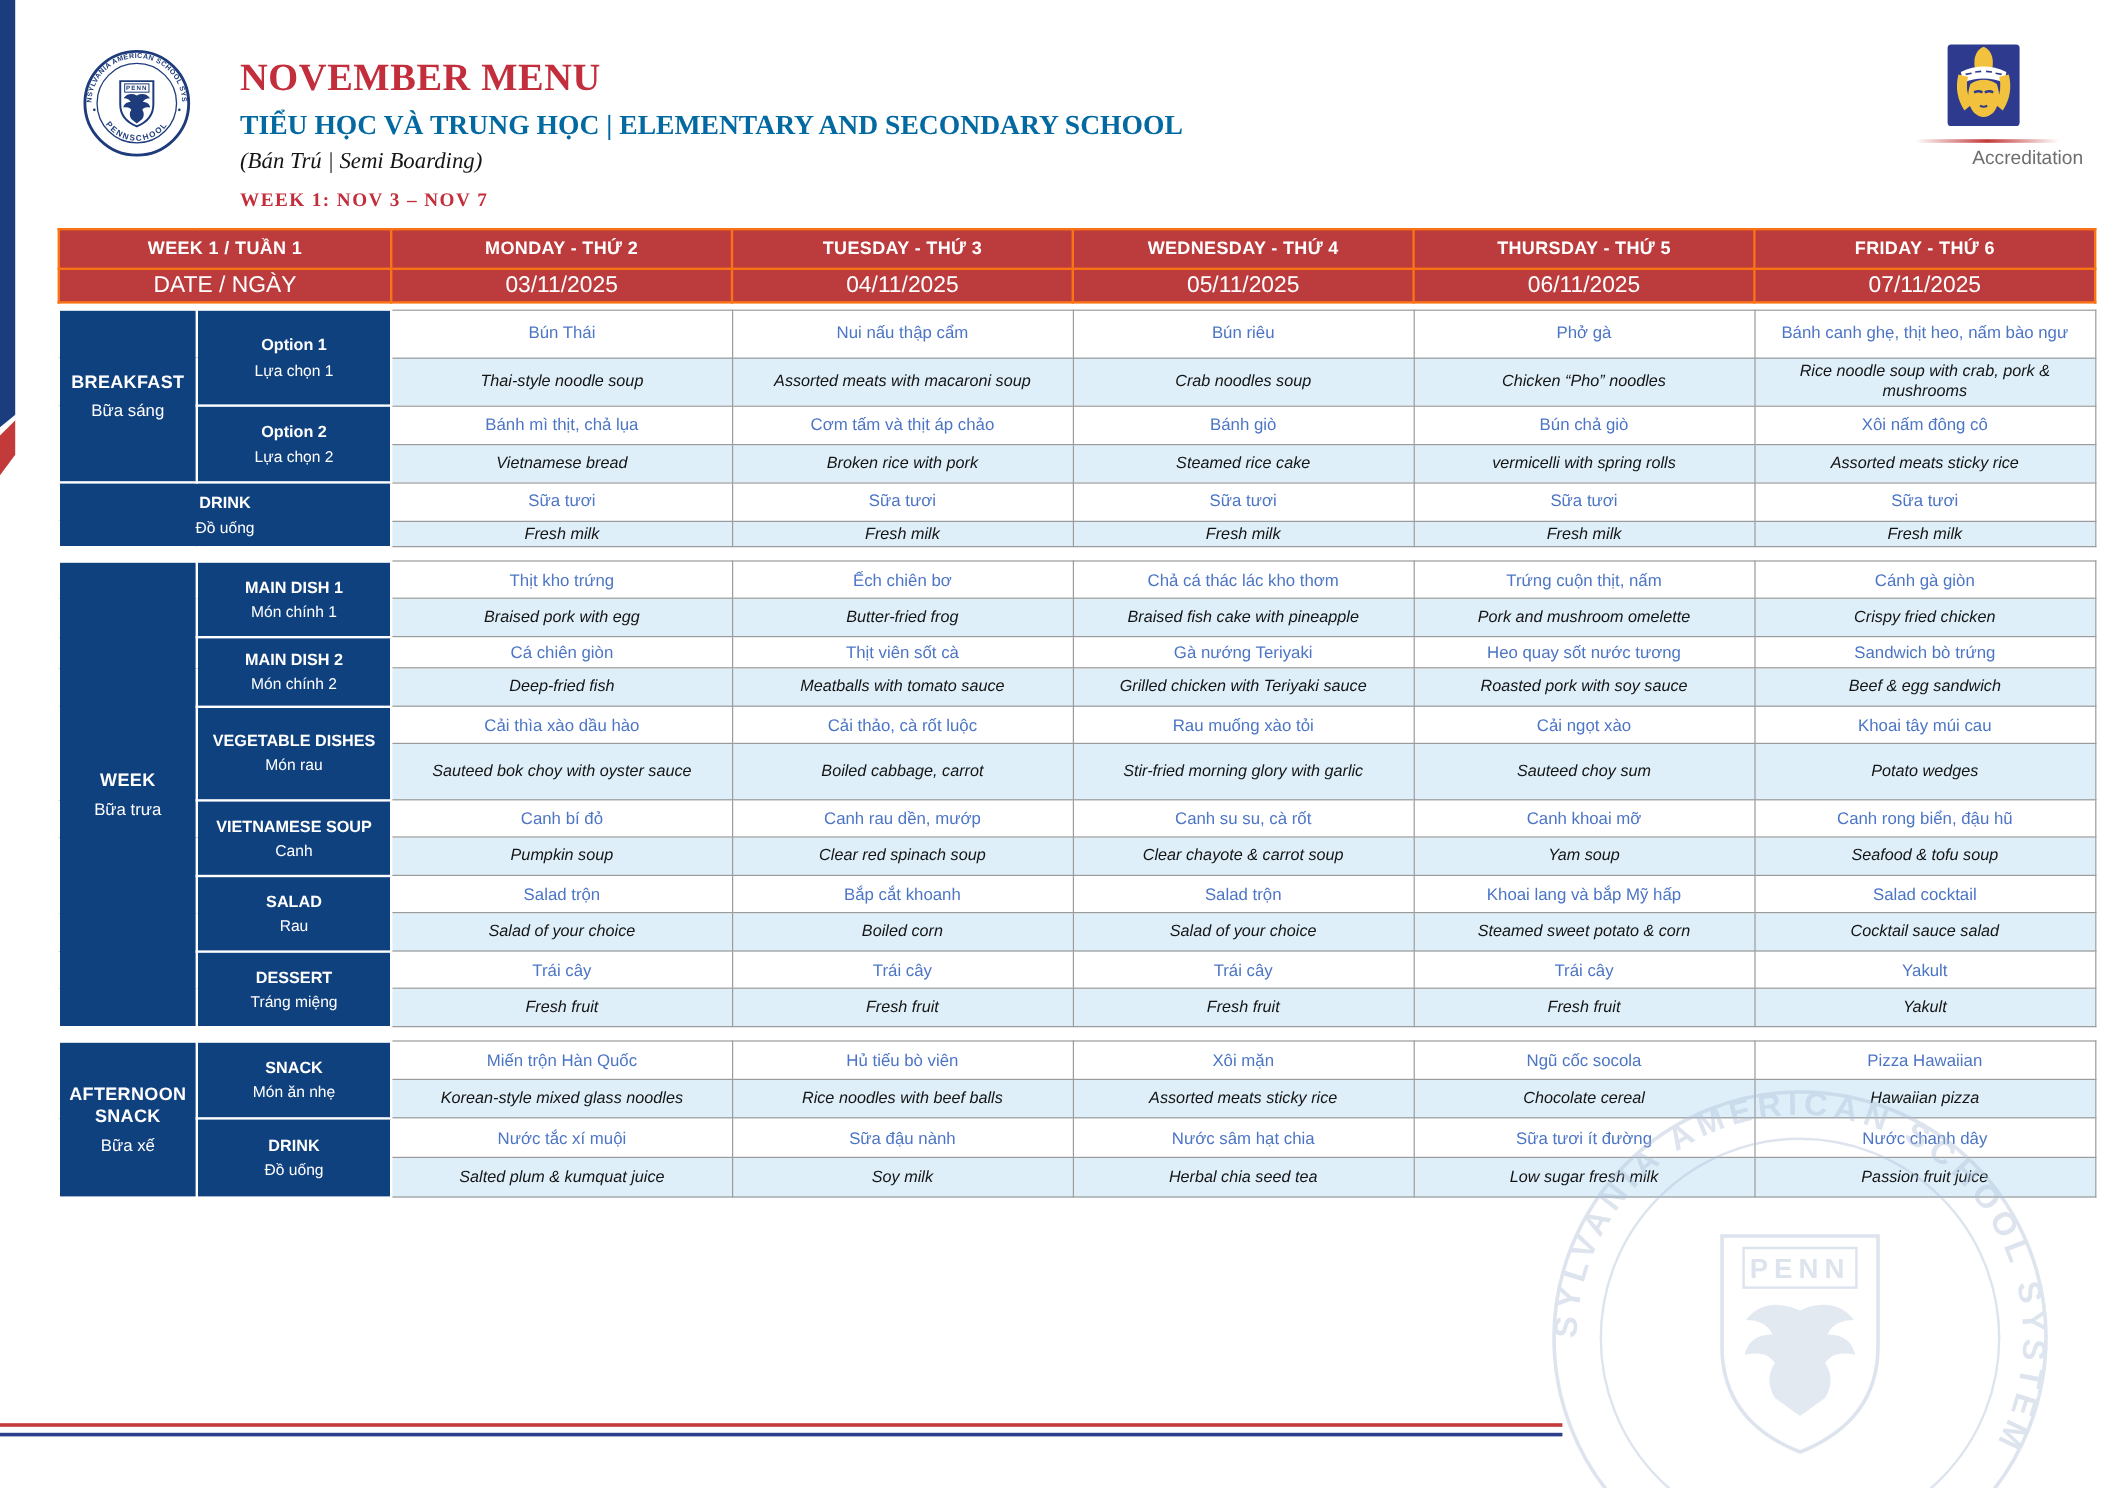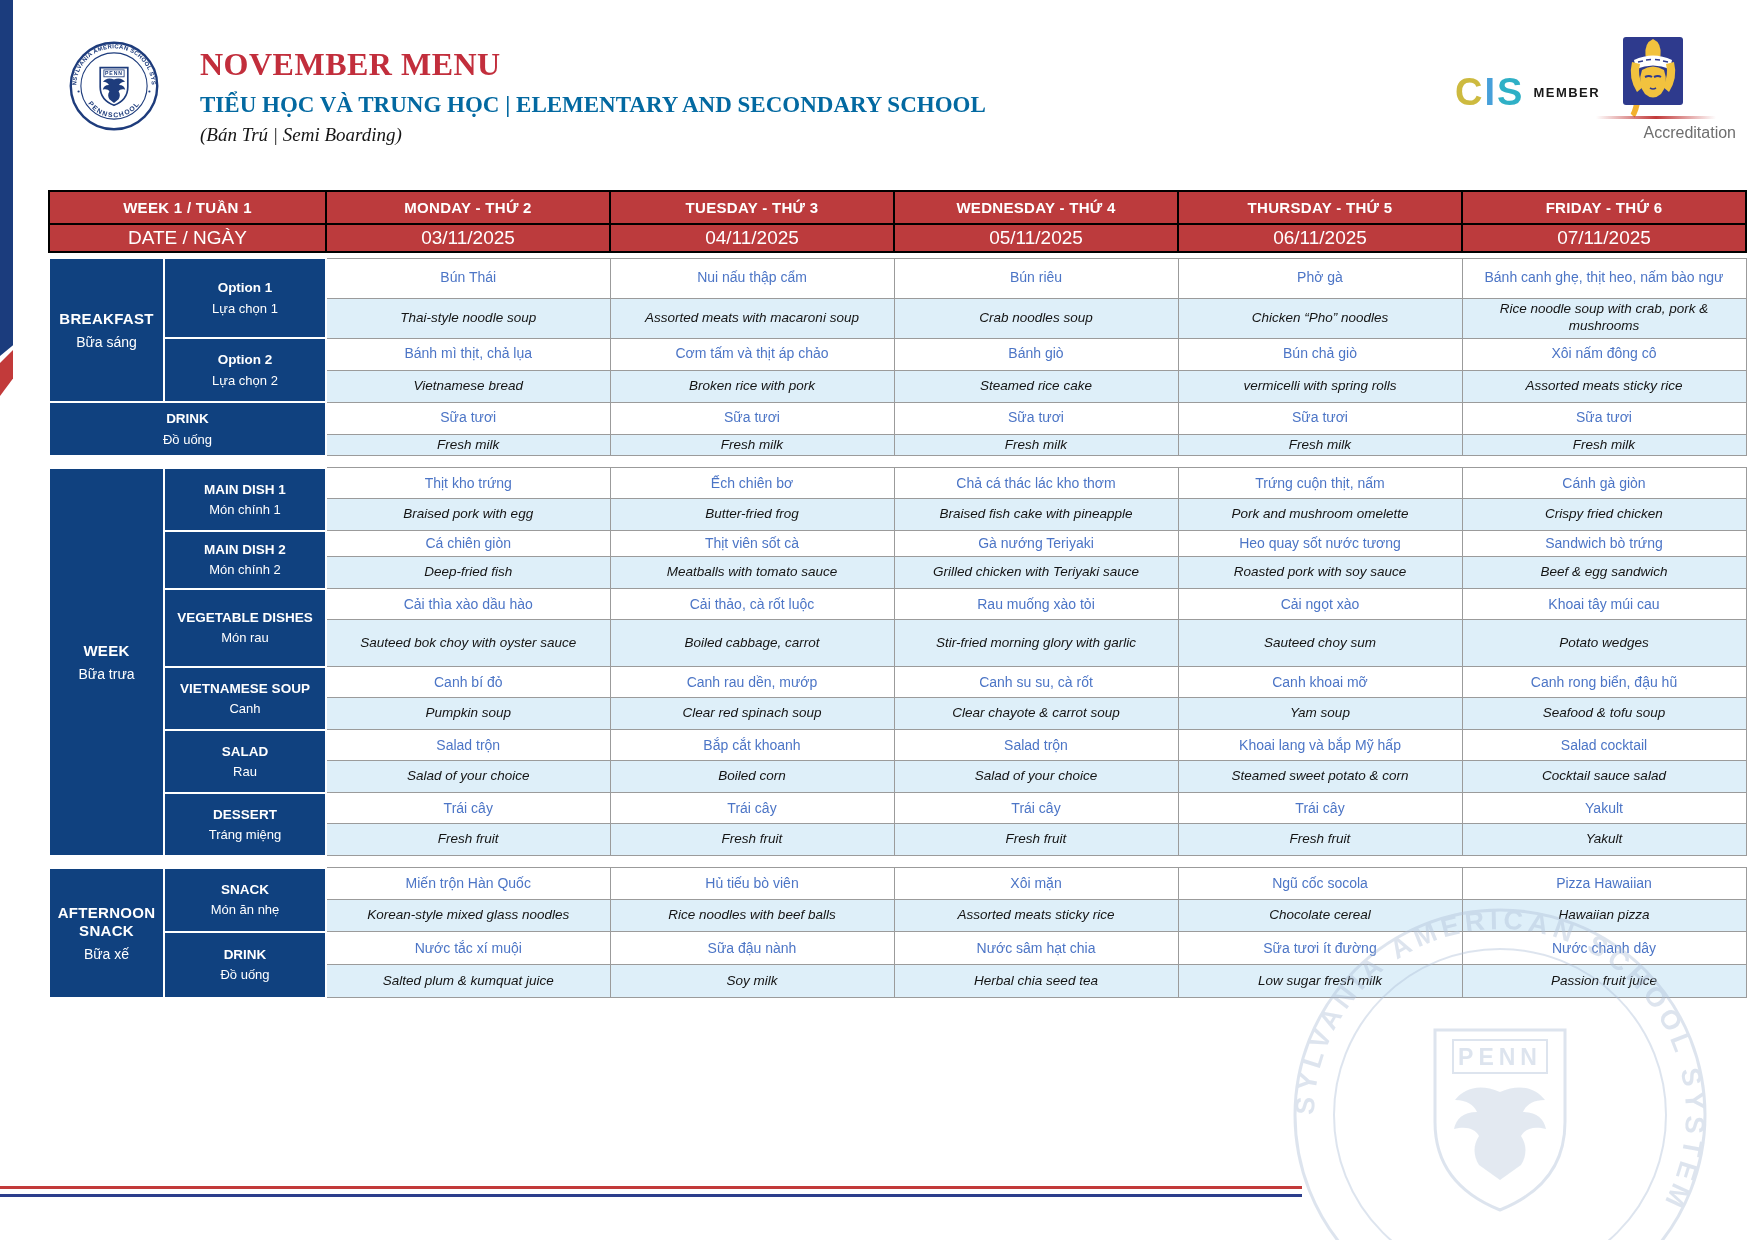--- a/index.html
+++ b/index.html
@@ -34,21 +34,21 @@
     background:linear-gradient(to right, rgba(194,58,58,0), #C23A3A 50%, rgba(194,58,58,0)); }
   .accred-label { position:absolute; left:1576px; top:124px; width:160px; text-align:right;
     font-size:16px; color:#6e6e6e; }
 
   
   .menu-area { position:absolute; left:48px; top:190px; width:1697px; z-index:2; }
   table.menu-table { border-collapse:collapse; table-layout:fixed; width:1697px; }
   table.menu-table td { text-align:center; vertical-align:middle; padding:2px 6px; }
   .gap4 { margin-top:4px; } .gap10 { margin-top:10px; }
 
-  td.red { background:#BC3B3D; color:#fff; border:2px solid #000000; }
+  td.red { background:#BC3B3D; color:#fff; border:2px solid #f97316; }
   td.red.hdr { font-weight:bold; font-size:15px; letter-spacing:.3px; }
   td.red.dt  { font-size:19px; }
 
   td.navy { background:#10417F; color:#fff; border:2px solid #fff; }
   .meal-en { font-weight:bold; font-size:15px; letter-spacing:.3px; line-height:1.25; }
   .meal-vi { font-size:14px; margin-top:5px; }
   .label-en { font-weight:bold; font-size:13.5px; line-height:1.2; }
   .label-vi { font-size:13px; margin-top:4px; }
 
   td.vi-cell { background:#ffffff; color:#4C75C6; font-size:14px; border:1px solid #9b9b9b; line-height:1.25; }
@@ -89,27 +89,23 @@
     <path d="M35,30 h30 v21 q0,14 -15,20 q-15,-6 -15,-20 z" fill="#fff" stroke="#1E3C7C" stroke-width="1.8"></path>
     <rect x="39" y="32.5" width="22" height="7.5" fill="#fff" stroke="#1E3C7C" stroke-width="0.9"></rect>
     <text x="50" y="38.4" text-anchor="middle" fill="#1E3C7C" font-size="5.6" font-weight="bold" letter-spacing="1">PENN</text>
     <path fill="#1E3C7C" d="M50,43 C45,40.5 40.5,42 38,45.5 C41.5,45.5 43.5,47 44.5,49 C40.5,49 38.5,51 37.8,54 C41.5,53 44,54 45,56 C43.2,58.6 43.2,61.5 45,64.4 L50,68.5 L55,64.4 C56.8,61.5 56.8,58.6 55,56 C56,54 58.5,53 62.2,54 C61.5,51 59.5,49 55.5,49 C56.5,47 58.5,45.5 62,45.5 C59.5,42 55,40.5 50,43 Z"></path>
   </svg>
 
   <div class="header-center">
     <div class="title">NOVEMBER MENU</div>
     <div class="subtitle">TIỂU HỌC VÀ TRUNG HỌC  |  ELEMENTARY AND SECONDARY SCHOOL</div>
     <div class="subnote">(Bán Trú | Semi Boarding)</div>
+    <div class="weekline">WEEK 1: NOV 3 – NOV 7</div>
   </div>
 
-  <div class="cis-logo">
-    <div class="cis-letters"><span class="cis-c">C</span><span class="cis-i">I</span><span class="cis-s">S</span></div>
-    <div class="cis-member">MEMBER</div>
-    <div class="cis-paren"></div>
-  </div>
 
   <svg class="crest" viewBox="0 0 62 70">
     <rect x="1" y="1" width="60" height="68" rx="3" fill="#2E3A8D"></rect>
     <path d="M31,3 q9,4 7.5,17 l-7.5,4 l-7.5,-4 q-1.5,-13 7.5,-17 z" fill="#F2C23E"></path>
     <path d="M12,24 q19,-9 38,0 l-2,9 q-17,-7 -34,0 z" fill="#fff"></path>
     <path d="M16,26 l5,-1 M24,24 l5,-0.5 M33,23.5 l5,0.5 M41,25 l5,1" stroke="#2E3A8D" stroke-width="1.4" fill="none"></path>
     <path d="M10,26 q-4,16 5,30 l6,-5 q-6,-12 -3,-23 z" fill="#F2C23E"></path>
     <path d="M52,26 q4,16 -5,30 l-6,-5 q6,-12 3,-23 z" fill="#F2C23E"></path>
     <path d="M20,34 q11,-7 22,0 q5,14 -3,24 q-8,7 -16,0 q-8,-10 -3,-24 z" fill="#F2C23E"></path>
     <path d="M23,41 q4,-2 7,0 M32,41 q4,-2 7,0" stroke="#2E3A8D" stroke-width="2" fill="none"></path>

